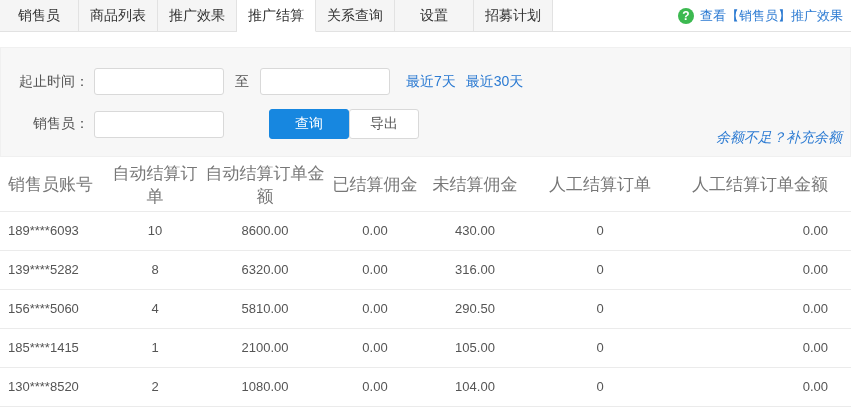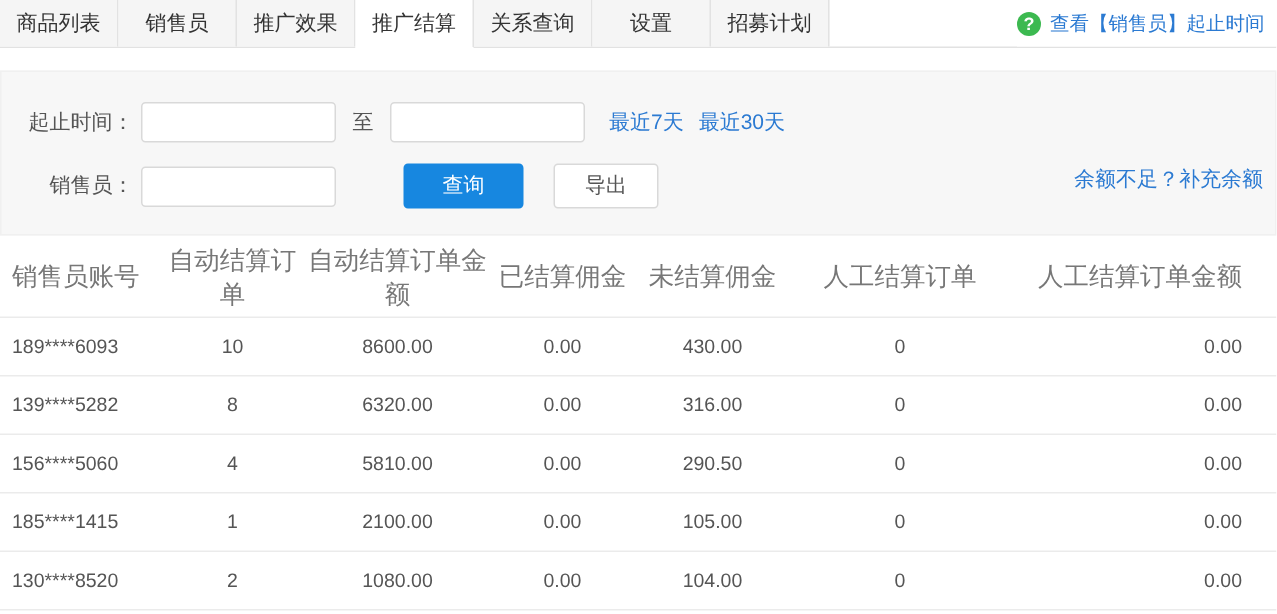--- a/index.html
+++ b/index.html
@@ -58,26 +58,26 @@
   .quick-link { margin-left: 16px; font-size: 14px; color: #2b7ad2; text-decoration: none; cursor: pointer; }
   .btn {
     height: 30px; border-radius: 3px; font-size: 14px; cursor: pointer;
     font-family: inherit;
   }
   .btn-primary {
     width: 80px; margin-left: 45px;
     background: #1787e0; border: 1px solid #1787e0; color: #fff;
   }
   .btn-plain {
-    width: 70px; margin-left: 20px;
+    width: 70px; 
     background: #fff; border: 1px solid #d9d9d9; color: #555;
   }
   .balance-link {
-    position: absolute; right: 8px; bottom: 27px;
-    font-size: 14px; color: #2b7ad2; text-decoration: none; cursor: pointer;
+    position: absolute; right: 8px; bottom: 9px;
+    font-size: 14px; color: #2b7ad2; text-decoration: none; cursor: pointer; font-style: italic;
   }
 
   
   table { width: 100%; border-collapse: collapse; margin-top: 2px; table-layout: fixed; }
   th {
     height: 52px; font-weight: normal; font-size: 17px; color: #777;
     vertical-align: middle;
   }
   td {
     height: 39px; font-size: 13px; color: #555;
@@ -85,30 +85,30 @@
   }
   tbody tr:last-child td { border-bottom: 1px solid #ebebeb; }
   .col-left  { text-align: left;  padding-left: 8px; }
   .col-center{ text-align: center; }
   .col-right { text-align: right; padding-right: 23px; }
 </style>
 </head>
 <body>
 
 <div class="tabbar">
+  <div class="tab">销售员</div>
   <div class="tab">商品列表</div>
-  <div class="tab">销售员</div>
   <div class="tab">推广效果</div>
   <div class="tab active">推广结算</div>
   <div class="tab">关系查询</div>
   <div class="tab">设置</div>
   <div class="tab">招募计划</div>
   <div class="tabbar-right">
     <span class="help-icon">?</span>
-    <a class="help-link">查看【销售员】起止时间</a>
+    <a class="help-link">查看【销售员】推广效果</a>
   </div>
 </div>
 
 <div class="gap"></div>
 
 <div class="filter-panel">
   <div class="filter-row">
     <span class="filter-label">起止时间：</span>
     <input class="txt-input" type="text" value="" style="">
     <span class="to-label">至</span>

